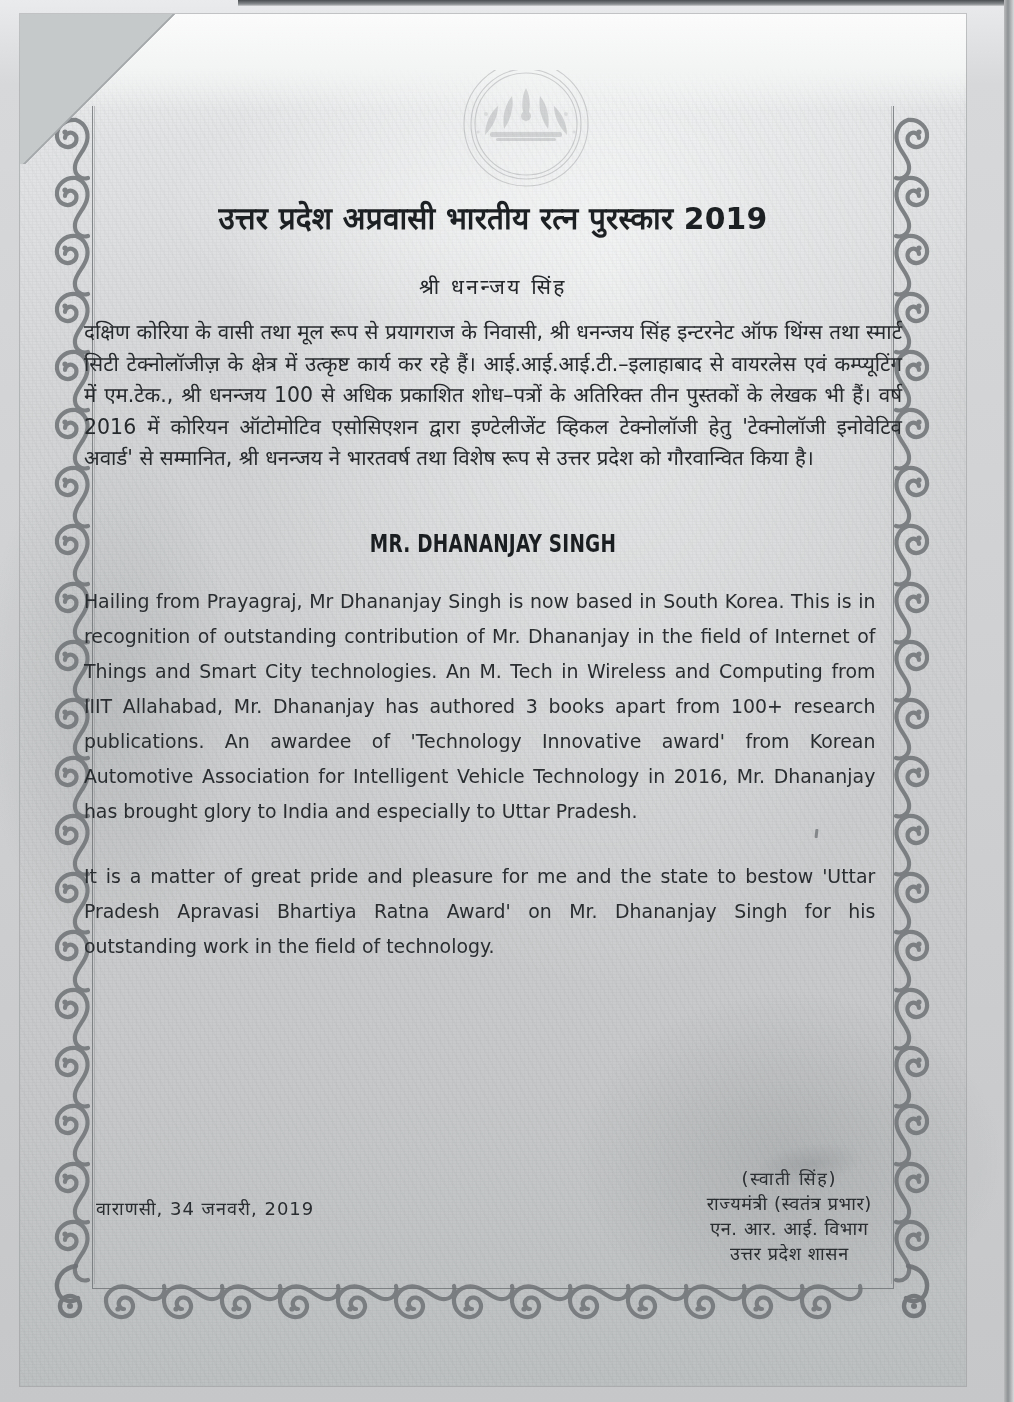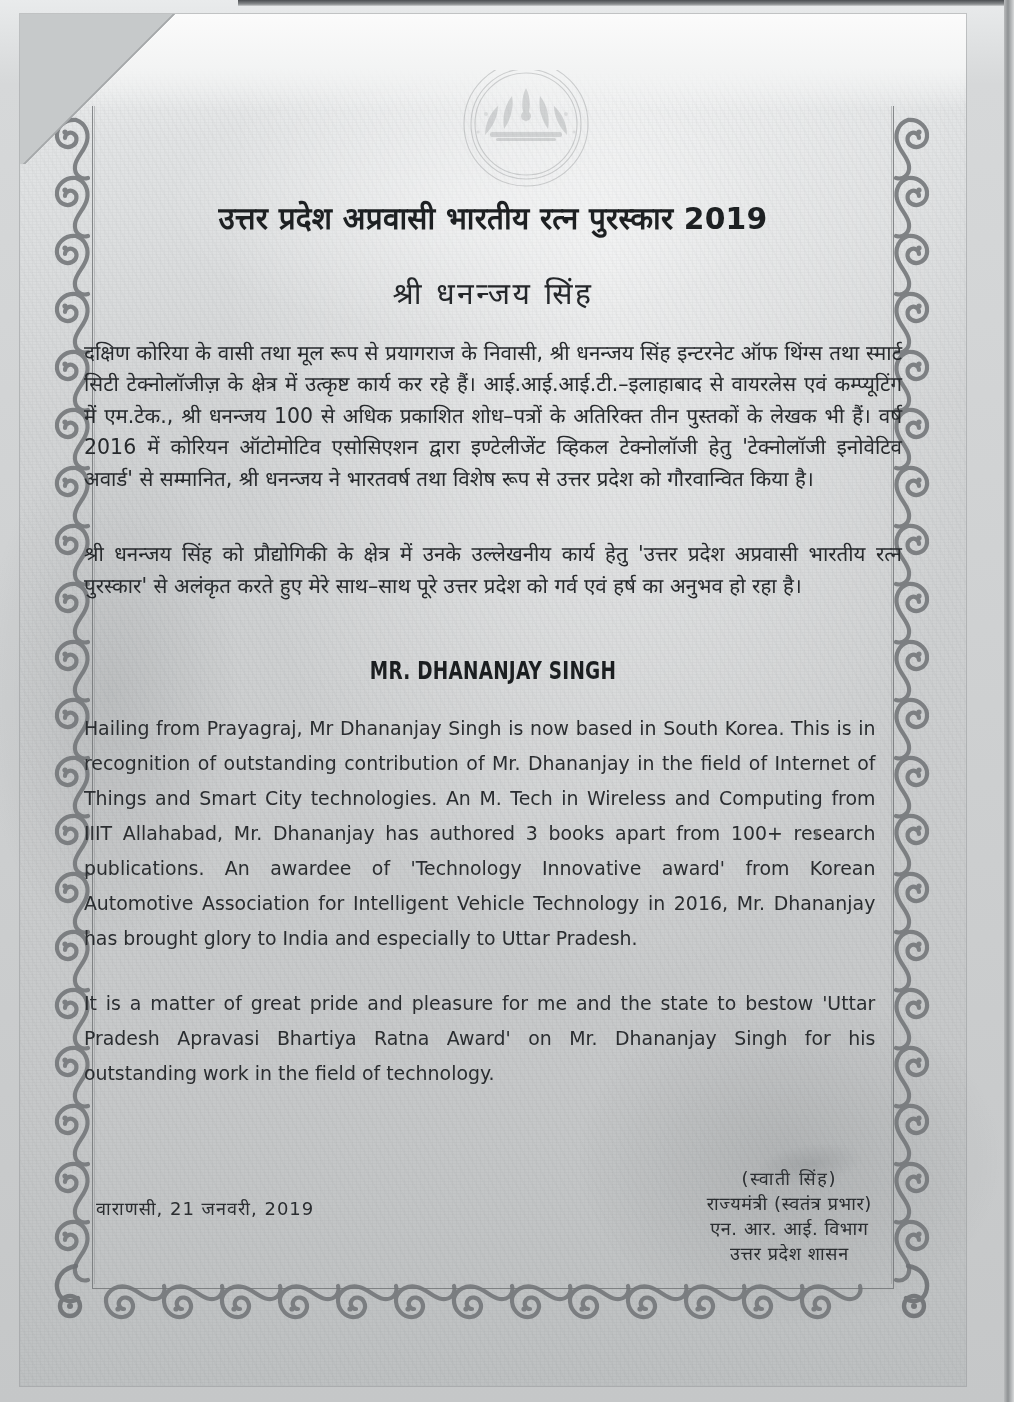--- a/index.html
+++ b/index.html
@@ -97,21 +97,21 @@
     text-align:center;
     font-family:"DejaVu Sans","Liberation Sans",sans-serif;
     font-weight:700;
     font-size:31px;letter-spacing:.2px;
     color:#1d2022;
     margin-top:74px;
     transform:scaleX(.96);
   }
   #name-hi{
     text-align:center;
-    font-size:30px;color:#24272a;
+    font-size:21px;color:#24272a;
     margin-top:34px;letter-spacing:2.5px;
     font-weight:400;
   }
   .para-hi{
     margin-top:14px;
     font-size:20.5px;line-height:31.5px;
     color:#26292c;
     text-align:justify;
     text-justify:inter-word;
     padding:0 4px;
@@ -312,30 +312,29 @@
   </div>
 
   <div id="content">
 
     <h1 id="title-hi">उत्तर प्रदेश अप्रवासी भारतीय रत्न पुरस्कार 2019</h1>
 
     <h2 id="name-hi">श्री धनन्जय सिंह</h2>
 
     <p class="para-hi">दक्षिण कोरिया के वासी तथा मूल रूप से प्रयागराज के निवासी, श्री धनन्जय सिंह इन्टरनेट ऑफ थिंग्स तथा स्मार्ट सिटी टेक्नोलॉजीज़ के क्षेत्र में उत्कृष्ट कार्य कर रहे हैं। आई.आई.आई.टी.–इलाहाबाद से वायरलेस एवं कम्प्यूटिंग में एम.टेक., श्री धनन्जय 100 से अधिक प्रकाशित शोध–पत्रों के अतिरिक्त तीन पुस्तकों के लेखक भी हैं। वर्ष 2016 में कोरियन ऑटोमोटिव एसोसिएशन द्वारा इण्टेलीजेंट व्हिकल टेक्नोलॉजी हेतु 'टेक्नोलॉजी इनोवेटिव अवार्ड' से सम्मानित, श्री धनन्जय ने भारतवर्ष तथा विशेष रूप से उत्तर प्रदेश को गौरवान्वित किया है।</p>
 
-    <p class="para-hi second">श्री धनन्जय सिंह को प्रौद्योगिकी के क्षेत्र में उनके उल्लेखनीय कार्य हेतु 'उत्तर प्रदेश अप्रवासी भारतीय रत्न पुरस्कार' से अलंकृत करते हुए मेरे साथ–साथ पूरे उत्तर प्रदेश को गर्व एवं हर्ष का अनुभव हो रहा है।</p>
 
     <h2 id="name-en">MR. DHANANJAY SINGH</h2>
 
     <p class="para-en">Hailing from Prayagraj, Mr Dhananjay Singh is now based in South Korea. This is in recognition of outstanding contribution of Mr. Dhananjay in the field of Internet of Things and Smart City technologies. An M. Tech in Wireless and Computing from IIIT Allahabad, Mr. Dhananjay has authored 3 books apart from 100+ research publications. An awardee of 'Technology Innovative award' from Korean Automotive Association for Intelligent Vehicle Technology in 2016, Mr. Dhananjay has brought glory to India and especially to Uttar Pradesh.</p>
 
     <p class="para-en second">It is a matter of great pride and pleasure for me and the state to bestow 'Uttar Pradesh Apravasi Bhartiya Ratna Award' on Mr. Dhananjay Singh for his outstanding work in the field of technology.</p>
 
     <div id="signblock">
-      <div id="place-date">वाराणसी, 21 जनवरी, 2019</div>
+      <div id="place-date">वाराणसी, 34 जनवरी, 2019</div>
 
       <div id="signatory">
         <div class="nm">(स्वाती सिंह)</div>
         <div>राज्यमंत्री (स्वतंत्र प्रभार)</div>
         <div>एन. आर. आई. विभाग</div>
         <div>उत्तर प्रदेश शासन</div>
       </div>
     </div>
   </div>
 

